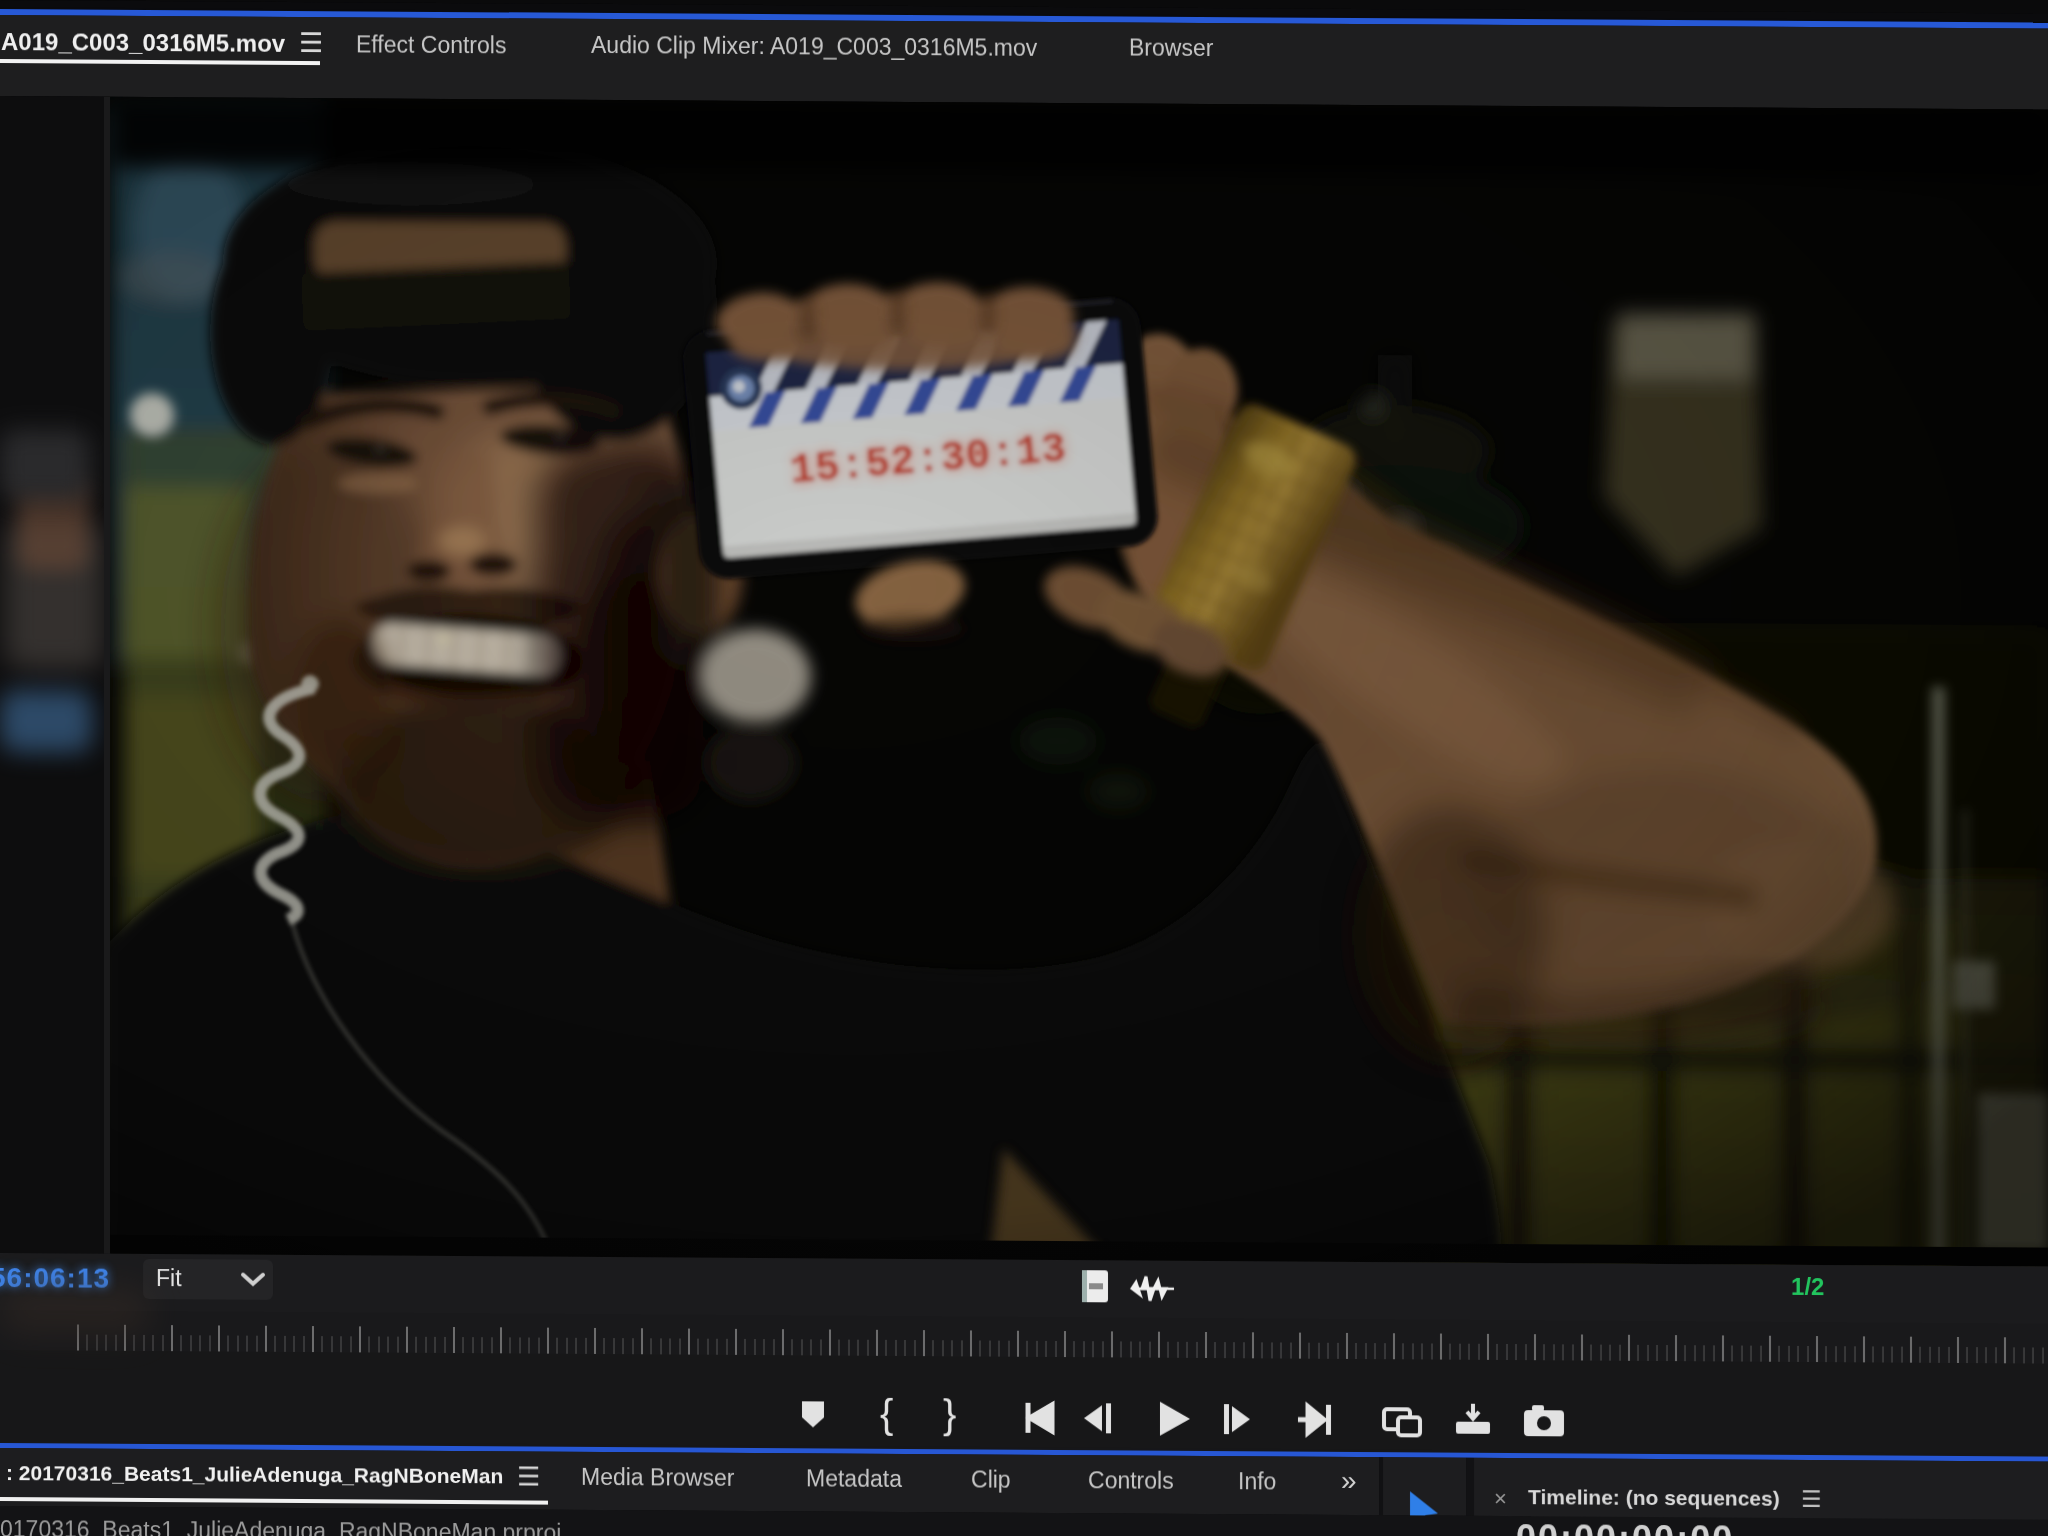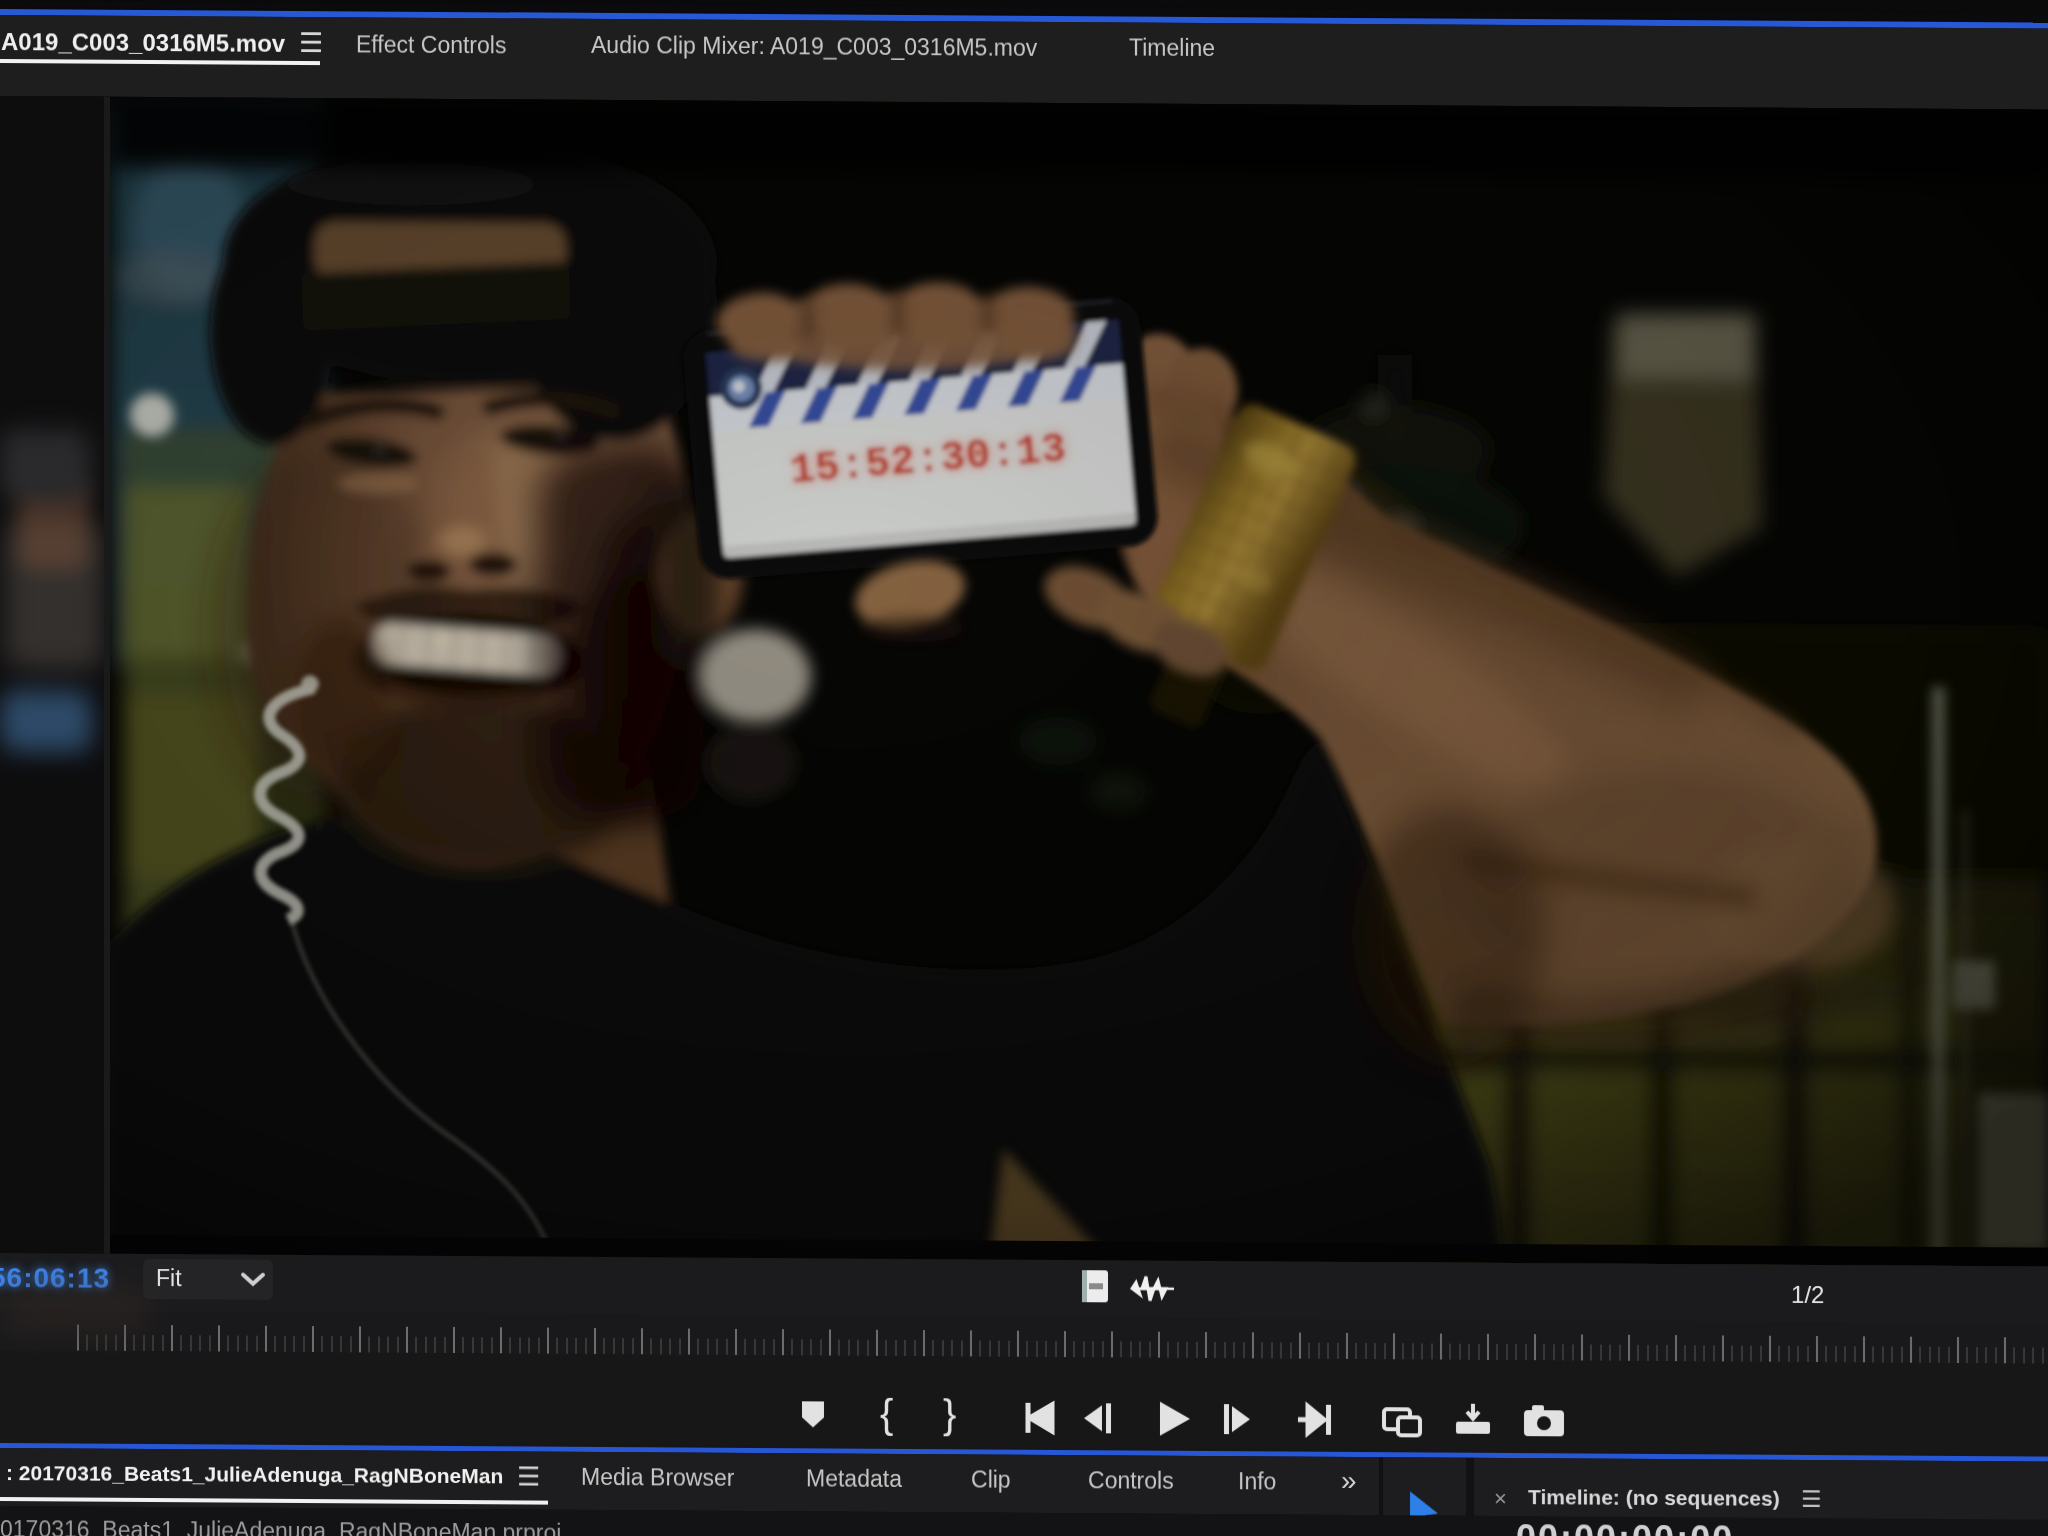--- a/index.html
+++ b/index.html
@@ -13,21 +13,21 @@
 
   <div class="abs" style="left:0;top:0;width:2048px;height:9px;background:#0b0b0d"></div>
   <div class="abs" style="left:0;top:9px;width:2048px;height:6px;background:#2759d6;box-shadow:0 3px 4px rgba(20,40,120,.55)"></div>
 
   <div class="abs soft" style="left:0;top:15px;width:2048px;height:81px;background:#1e1e1f">
     <span class="t" style="left:1px;top:13px;color:#efefef;font-size:24px;font-weight:bold">A019_C003_0316M5.mov</span>
     <span class="t" style="left:299px;top:10px;color:#d8d8d8;font-size:27px">☰</span>
     <div class="abs" style="left:0;top:44px;width:320px;height:4px;background:#f2f2f2"></div>
     <span class="t" style="left:356px;top:14px">Effect Controls</span>
     <span class="t" style="left:591px;top:13px">Audio Clip Mixer: A019_C003_0316M5.mov</span>
-    <span class="t" style="left:1129px;top:12px">Timeline</span>
+    <span class="t" style="left:1129px;top:12px">Browser</span>
   </div>
 
   <div class="abs" style="left:0;top:96px;width:2048px;height:1157px;background:#0b0b0c"></div>
 
   <div class="abs" style="left:0;top:96px;width:110px;height:1157px;background:#0d0d0e"></div>
   <div class="abs" style="left:4px;top:520px;width:100px;height:150px;background:#4e4844;border-radius:18px;filter:blur(14px);opacity:.6"></div>
   <div class="abs" style="left:18px;top:478px;width:70px;height:92px;background:#6d4a36;border-radius:14px;filter:blur(10px);opacity:.6"></div>
   <div class="abs" style="left:0;top:690px;width:92px;height:62px;background:#35597e;border-radius:16px;filter:blur(12px);opacity:.8"></div>
   <div class="abs" style="left:0;top:430px;width:90px;height:70px;background:#2a2a2c;border-radius:14px;filter:blur(12px)"></div>
   <div class="abs" style="left:104px;top:96px;width:7px;height:1157px;background:#1a1a1b"></div>
@@ -307,21 +307,21 @@
       <rect x="2" y="2" width="26" height="32" rx="3" fill="#ececec"></rect>
       <rect x="2" y="2" width="5" height="32" fill="#9db0ac"></rect>
       <rect x="9" y="15" width="14" height="6" fill="#8a8a8a"></rect>
       <g stroke="#f0f0f0" stroke-width="3" fill="#f0f0f0">
         <path d="M56,20 H94" stroke-width="2.5"></path>
         <path d="M62,20 L66,8 L70,32 L74,20 Z"></path>
           <path d="M74,20 L78,12 L82,28 L86,20 Z"></path>
           <path d="M52,20 L56,14 L60,26 Z"></path>
       </g>
     </svg>
-    <span class="t" style="left:1791px;top:16px;color:#e5e5e5;font-size:24px;font-weight:normal">1/2</span>
+    <span class="t" style="left:1791px;top:8px;color:#22c55e;font-size:24px;font-weight:bold">1/2</span>
   </div>
 
   <div class="abs" style="left:0;top:1310px;width:2048px;height:40px;background:#19191b">
     <svg width="2048" height="40" viewBox="0 0 2048 40">
       <path d="M78,14 V40 M125,14 V40 M172,14 V40 M219,14 V40 M266,14 V40 M313,14 V40 M360,14 V40 M407,14 V40 M454,14 V40 M501,14 V40 M548,14 V40 M595,14 V40 M642,14 V40 M689,14 V40 M736,14 V40 M783,14 V40 M830,14 V40 M877,14 V40 M924,14 V40 M971,14 V40 M1018,14 V40 M1065,14 V40 M1112,14 V40 M1159,14 V40 M1206,14 V40 M1253,14 V40 M1300,14 V40 M1347,14 V40 M1394,14 V40 M1441,14 V40 M1488,14 V40 M1535,14 V40 M1582,14 V40 M1629,14 V40 M1676,14 V40 M1723,14 V40 M1770,14 V40 M1817,14 V40 M1864,14 V40 M1911,14 V40 M1958,14 V40 M2005,14 V40" stroke="#8a8a8a" stroke-width="2" opacity=".75"></path>
 <path d="M87,24 V40 M97,24 V40 M106,24 V40 M116,24 V40 M134,24 V40 M144,24 V40 M153,24 V40 M163,24 V40 M181,24 V40 M191,24 V40 M200,24 V40 M210,24 V40 M228,24 V40 M238,24 V40 M247,24 V40 M257,24 V40 M275,24 V40 M285,24 V40 M294,24 V40 M304,24 V40 M322,24 V40 M332,24 V40 M341,24 V40 M351,24 V40 M369,24 V40 M379,24 V40 M388,24 V40 M398,24 V40 M416,24 V40 M426,24 V40 M435,24 V40 M445,24 V40 M463,24 V40 M473,24 V40 M482,24 V40 M492,24 V40 M510,24 V40 M520,24 V40 M529,24 V40 M539,24 V40 M557,24 V40 M567,24 V40 M576,24 V40 M586,24 V40 M604,24 V40 M614,24 V40 M623,24 V40 M633,24 V40 M651,24 V40 M661,24 V40 M670,24 V40 M680,24 V40 M698,24 V40 M708,24 V40 M717,24 V40 M727,24 V40 M745,24 V40 M755,24 V40 M764,24 V40 M774,24 V40 M792,24 V40 M802,24 V40 M811,24 V40 M821,24 V40 M839,24 V40 M849,24 V40 M858,24 V40 M868,24 V40 M886,24 V40 M896,24 V40 M905,24 V40 M915,24 V40 M933,24 V40 M943,24 V40 M952,24 V40 M962,24 V40 M980,24 V40 M990,24 V40 M999,24 V40 M1009,24 V40 M1027,24 V40 M1037,24 V40 M1046,24 V40 M1056,24 V40 M1074,24 V40 M1084,24 V40 M1093,24 V40 M1103,24 V40 M1121,24 V40 M1131,24 V40 M1140,24 V40 M1150,24 V40 M1168,24 V40 M1178,24 V40 M1187,24 V40 M1197,24 V40 M1215,24 V40 M1225,24 V40 M1234,24 V40 M1244,24 V40 M1262,24 V40 M1272,24 V40 M1281,24 V40 M1291,24 V40 M1309,24 V40 M1319,24 V40 M1328,24 V40 M1338,24 V40 M1356,24 V40 M1366,24 V40 M1375,24 V40 M1385,24 V40 M1403,24 V40 M1413,24 V40 M1422,24 V40 M1432,24 V40 M1450,24 V40 M1460,24 V40 M1469,24 V40 M1479,24 V40 M1497,24 V40 M1507,24 V40 M1516,24 V40 M1526,24 V40 M1544,24 V40 M1554,24 V40 M1563,24 V40 M1573,24 V40 M1591,24 V40 M1601,24 V40 M1610,24 V40 M1620,24 V40 M1638,24 V40 M1648,24 V40 M1657,24 V40 M1667,24 V40 M1685,24 V40 M1695,24 V40 M1704,24 V40 M1714,24 V40 M1732,24 V40 M1742,24 V40 M1751,24 V40 M1761,24 V40 M1779,24 V40 M1789,24 V40 M1798,24 V40 M1808,24 V40 M1826,24 V40 M1836,24 V40 M1845,24 V40 M1855,24 V40 M1873,24 V40 M1883,24 V40 M1892,24 V40 M1902,24 V40 M1920,24 V40 M1930,24 V40 M1939,24 V40 M1949,24 V40 M1967,24 V40 M1977,24 V40 M1986,24 V40 M1996,24 V40 M2014,24 V40 M2024,24 V40 M2033,24 V40 M2043,24 V40" stroke="#6e6e6e" stroke-width="1.6" opacity=".45"></path>
     </svg>
   </div>
 
   <div class="abs soft" style="left:0;top:1350px;width:2048px;height:93px;background:#171718">

